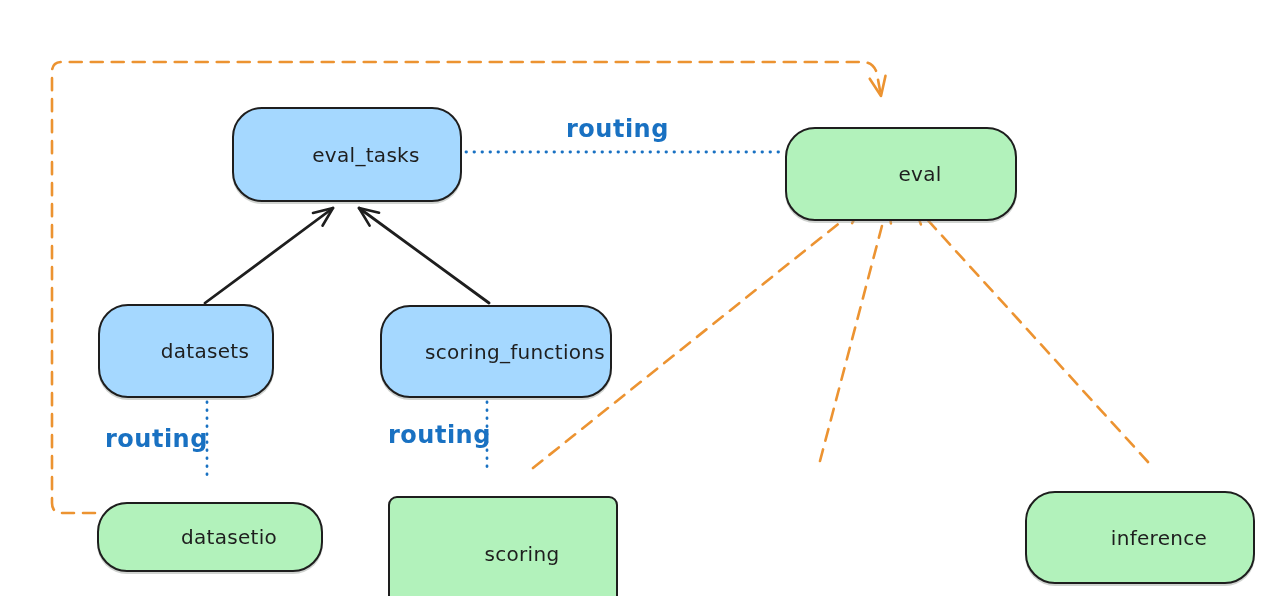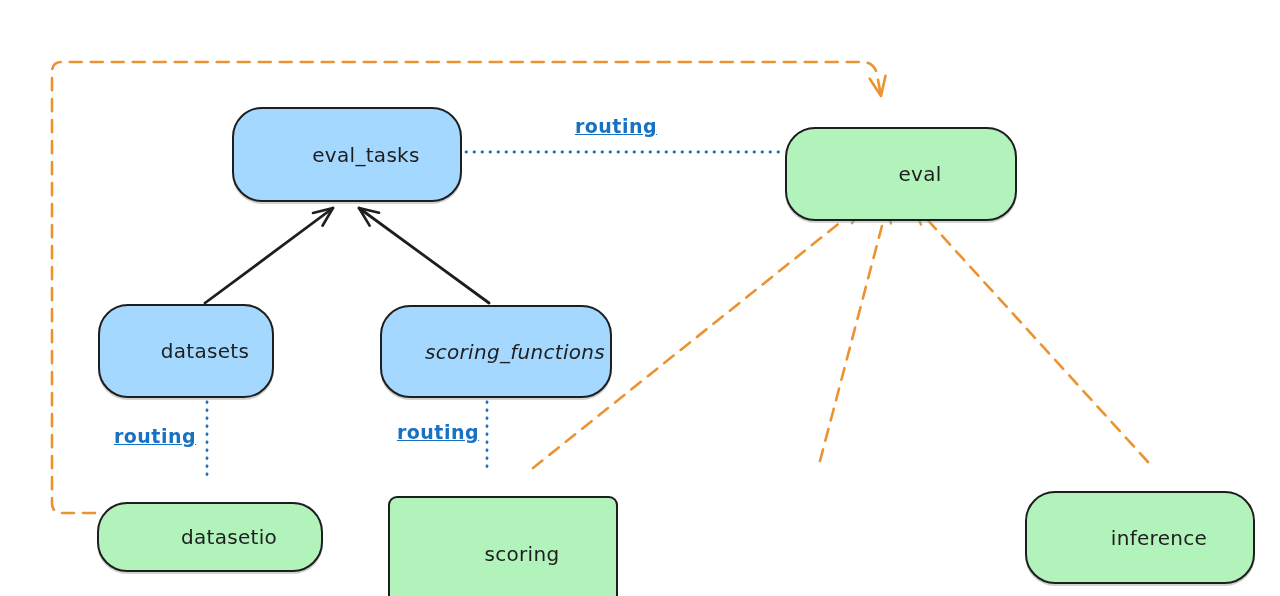--- a/index.html
+++ b/index.html
@@ -62,26 +62,25 @@
     color: var(--node-border, #1e1e1e);
     box-shadow: 0 2px 0 rgba(150,158,150,0.45);
     padding-left: 38px;
   }
   .node.blue  { background: var(--blue-node-fill, #a5d8ff); }
   .node.green { background: var(--green-node-fill, #b2f2bb); margin-top: 24px; }
 
   .edge-label {
     position: absolute;
     color: var(--routing-blue, #1971c2);
-    font-size: 19px;
+    font-size: 24px;
     font-weight: 600;
     letter-spacing: 0.5px;
     text-align: center;
     width: 100px;
-    text-decoration: underline;
   }
 </style>
 </head>
 <body>
 
 <div class="canvas">
 
   <svg class="edges" viewBox="0 0 1280 596">
     <defs>
       <marker id="ah-black" markerUnits="userSpaceOnUse" markerWidth="28" markerHeight="28" refX="22" refY="12" orient="auto">
@@ -110,21 +109,21 @@
   </div>
 
   <div class="node green" style="left:785px; top:103px; width:232px; height:94px;">
     <span>eval</span>
   </div>
 
   <div class="node blue" style="left:98px; top:304px; width:176px; height:94px;">
     <span>datasets</span>
   </div>
 
-  <div class="node blue" style="left:380px; top:305px; width:232px; height:93px;font-style:italic;">
+  <div class="node blue" style="left:380px; top:305px; width:232px; height:93px;">
     <span>scoring_functions</span>
   </div>
 
   <div class="node green" style="left:97px; top:478px; width:226px; height:70px;">
     <span>datasetio</span>
   </div>
 
   <div class="node green" style="left:388px; top:472px; width:230px; height:116px;border-radius:9px;">
     <span>scoring</span>
   </div>

